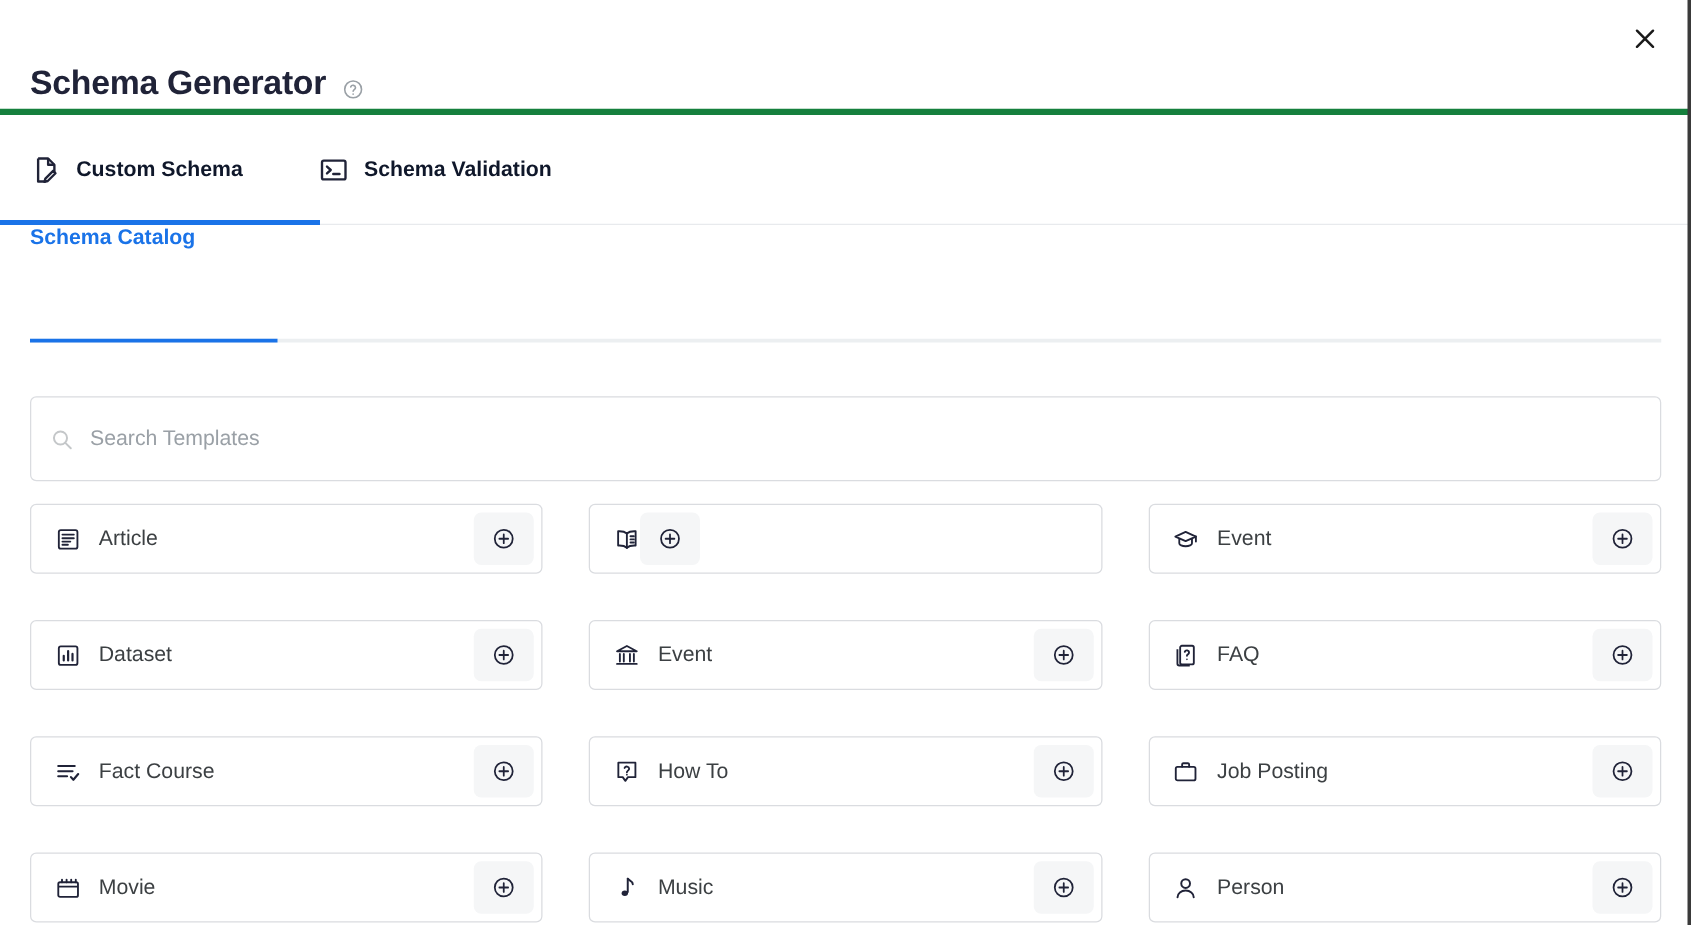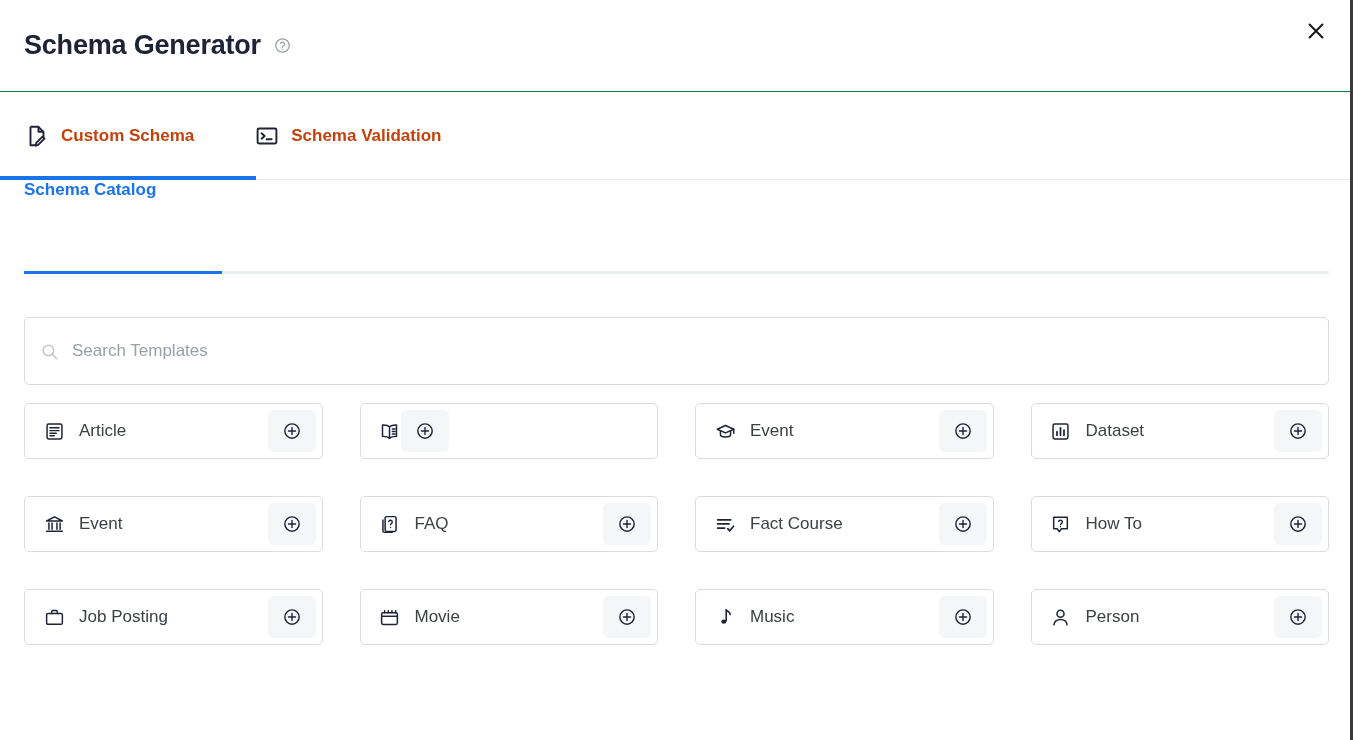--- a/index.html
+++ b/index.html
@@ -18,23 +18,23 @@
     width: 1353px;
     height: 740px;
     background: #ffffff;
     overflow: hidden;
   }
 
   
   .header {
     position: relative;
     height: 92px;
-    border-bottom: 1px solid #15803d;
-    display: flex;
-    align-items: center;
+    border-bottom: 5px solid #15803d;
+    display: flex;
+    align-items: flex-end;
     padding: 7px 24px;
   }
   .title {
     font-size: 27px;
     font-weight: bold;
     color: #202338;
     letter-spacing: -0.2px;
     line-height: 1;
   }
   .help-icon {
@@ -89,21 +89,21 @@
     display: flex;
     align-items: center;
     justify-content: center;
     color: #202338;
     flex: none;
   }
   .tab .tab-icon svg { display: block; }
   .tab .tab-label {
     font-size: 17px;
     font-weight: bold;
-    color: #c2410c;
+    color: #0f172a;
     white-space: nowrap;
   }
   .tab.active .tab-label { color: #1a73e8; }
   .tab.active .tab-icon { color: #202338; }
   .tab-underline {
     position: absolute;
     left: 0;
     bottom: -1px;
     width: 256px;
     height: 4px;
@@ -176,21 +176,21 @@
     font-family: "Liberation Sans", sans-serif;
     font-size: 17px;
     color: #202124;
     background: transparent;
   }
   .search-input::placeholder { color: #9aa0a6; }
 
   
   .grid {
     display: grid;
-    grid-template-columns: repeat(4, 1fr);
+    grid-template-columns: repeat(3, 1fr);
     column-gap: 20px;
     row-gap: 10px;
     margin-top: 18px;
     gap: 37px;
   }
   .card {
     position: relative;
     height: 56px;
     border: 1px solid #dadce0;
     border-radius: 5px;

